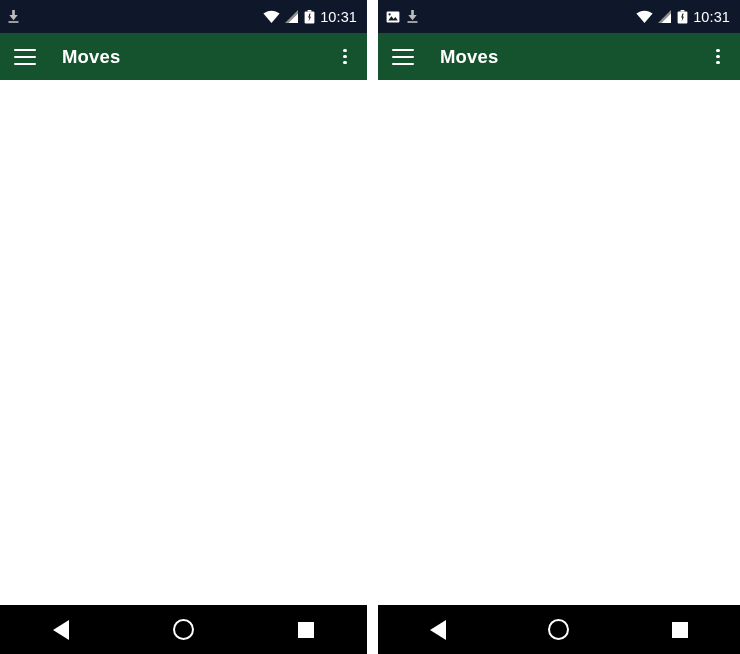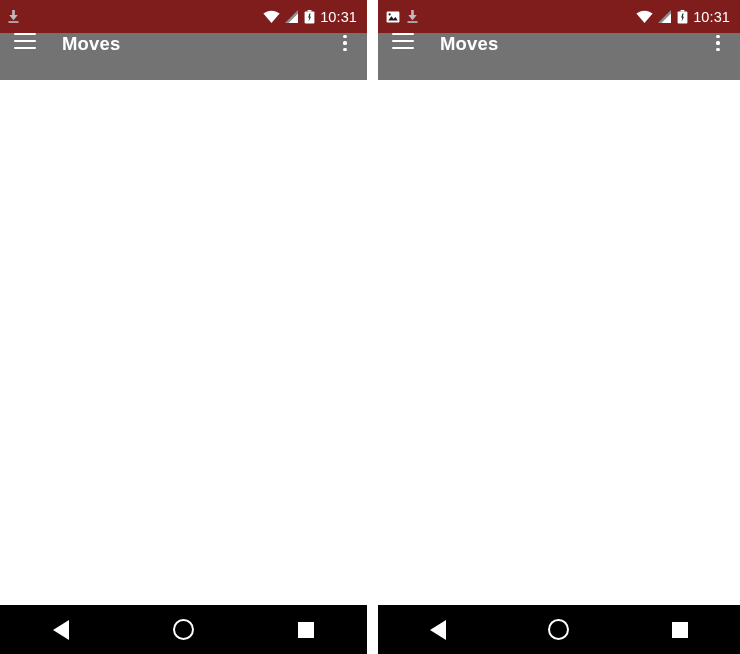--- a/index.html
+++ b/index.html
@@ -12,34 +12,34 @@
   .stage { position:relative; width:740px; height:654px; display:flex; background:#ffffff; }
 
   
   .phone { position:relative; height:654px; overflow:hidden; background:#ffffff; }
   .phone-left  { width:367px; }
   .gutter      { width:11px; height:654px; background:#ffffff; }
   .phone-right { width:362px; }
 
   
   .statusbar {
-    height:33px; background:#7f1d1d; color:#ffffff;
+    height:33px; background:#0f172a; color:#ffffff;
     display:flex; align-items:center; padding:0 10px 0 8px;
     font-size:13px; flex-shrink:0; position:relative; z-index:5;
   }
   .sb-left { display:flex; align-items:center; gap:7px; }
   .sb-spacer { flex:1 1 auto; }
   .sb-right { display:flex; align-items:center; gap:5px; }
   .sb-time { font-size:14.5px; letter-spacing:.1px; color:#fff; font-weight:400; }
   .sb-ico { display:block; }
 
   
   .appbar {
-    height:47px; background:#737373; color:#ffffff;
-    display:flex; align-items:flex-start; padding:0 12px 0 14px;
+    height:47px; background:#14532d; color:#ffffff;
+    display:flex; align-items:center; padding:0 12px 0 14px;
     flex-shrink:0; position:relative; z-index:5;
   }
   .hamburger { width:22px; height:16px; display:flex; flex-direction:column; justify-content:space-between; cursor:pointer; }
   .hamburger span { display:block; height:2px; background:#ffffff; border-radius:1px; }
   .appbar-title { margin-left:26px; font-size:18.5px; font-weight:700; letter-spacing:.2px; }
   .appbar-spacer { flex:1 1 auto; }
   .kebab { width:20px; height:20px; display:flex; flex-direction:column; align-items:center; justify-content:center; gap:3px; cursor:pointer; }
   .kebab i { width:3.2px; height:3.2px; background:#ffffff; border-radius:50%; display:block; }
 
   

